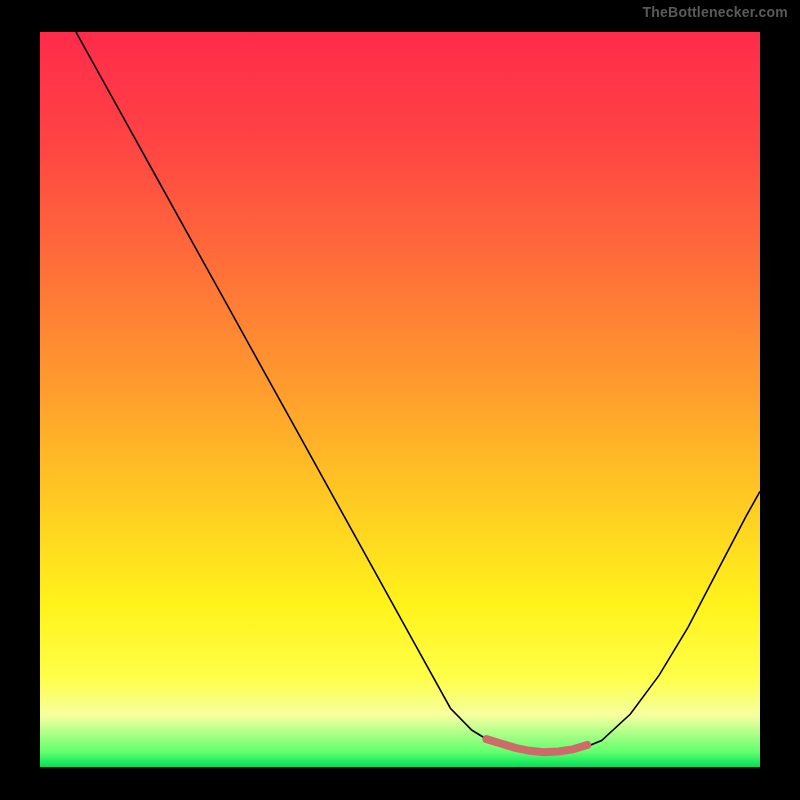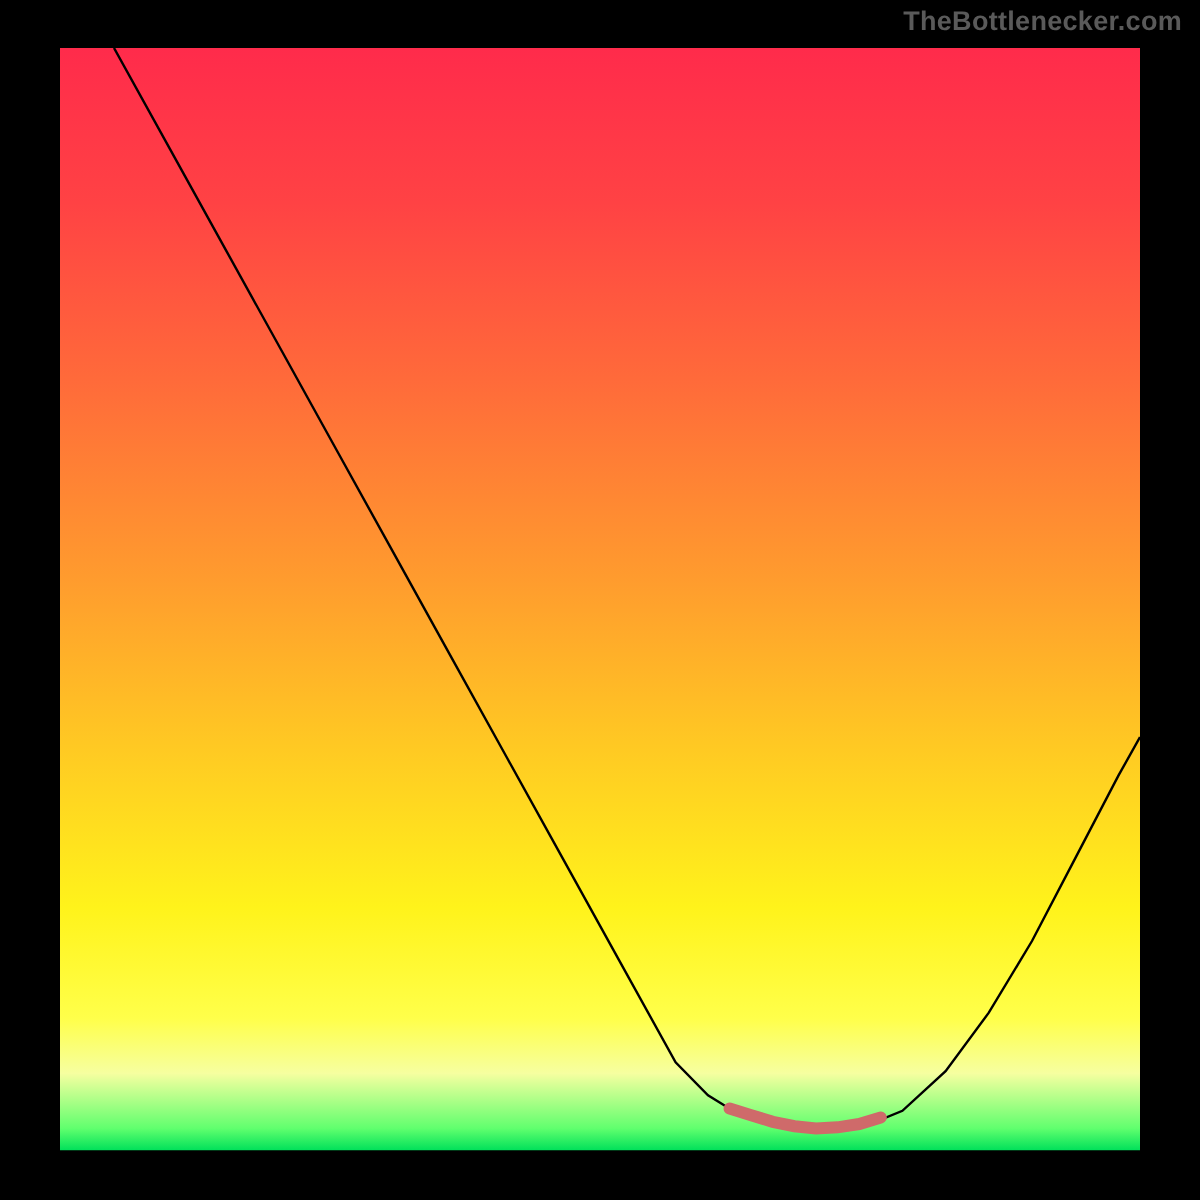--- a/index.html
+++ b/index.html
@@ -15,21 +15,21 @@
     position: relative;
     width: 800px;
     height: 800px;
     background: #000;
   }
   .attribution {
     position: absolute;
     top: 4px;
     right: 12px;
     color: #5a5a5a;
-    font-size: 18px;
+    font-size: 14px;
     font-weight: 600;
     letter-spacing: 0.2px;
   }
   svg.plot {
     position: absolute;
     left: 40px;
     top: 32px;
     width: 720px;
     height: 735px;
     display: block;

